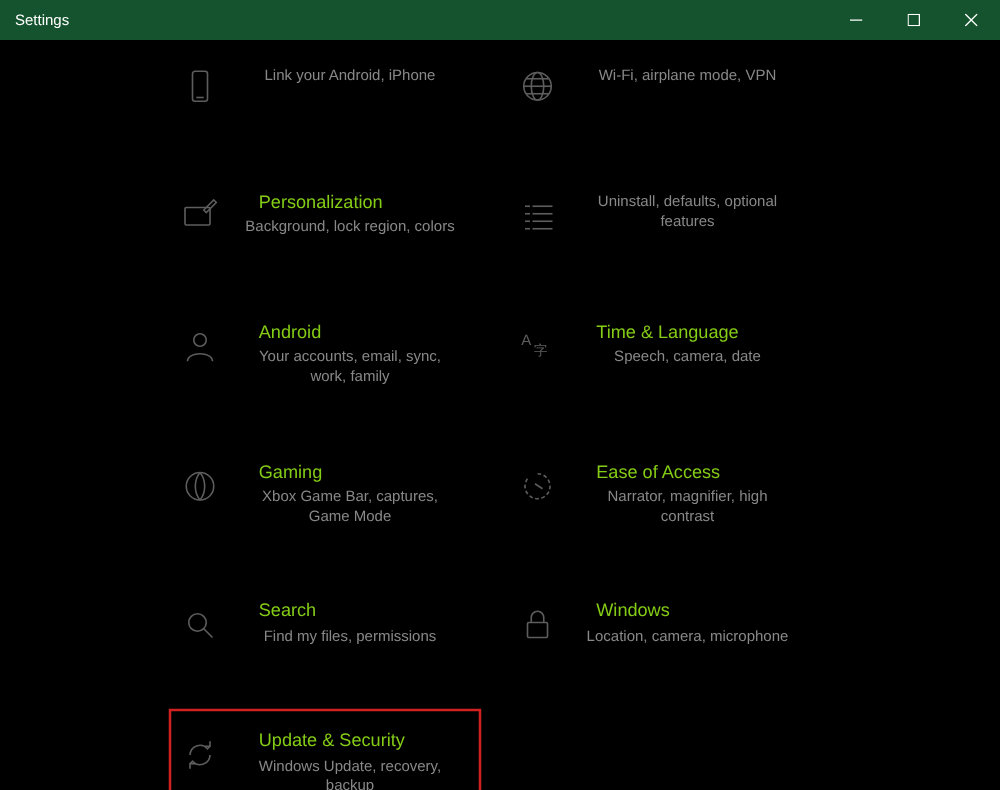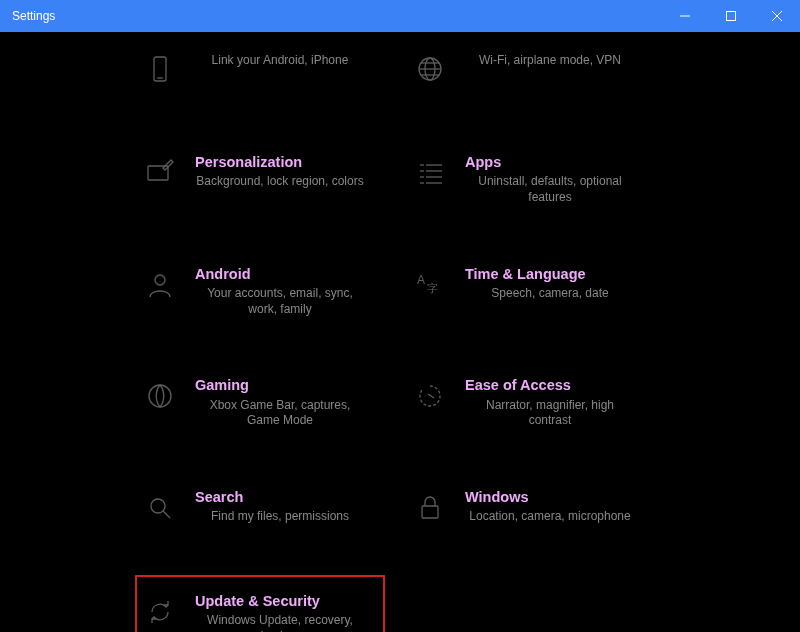--- a/index.html
+++ b/index.html
@@ -8,21 +8,21 @@
     background: #000;
     font-family: "Segoe UI", Arial, sans-serif;
     color: #fff;
   }
   .titlebar {
     height: 32px;
     display: flex;
     align-items: center;
     justify-content: space-between;
     padding-left: 12px;
-    background: #3b82f6;
+    background: #14532d;
   }
   .titlebar-title {
     font-size: 12px;
     color: #fff;
   }
   .titlebar-controls {
     display: flex;
     height: 100%;
   }
   .tb-btn {
@@ -66,24 +66,25 @@
     display: flex;
     align-items: center;
     justify-content: center;
     opacity: 0.55;
     margin-top: 2px;
   }
   .tile-icon svg { stroke: #a9a9a9; fill: none; stroke-width: 1.3; }
   .tile-texts { flex: 1; }
   .tile-title {
     font-size: 14.5px;
-    font-weight: 700;
-    color: #f0abfc;
+    font-weight: 400;
+    color: #84cc16;
     margin-bottom: 3px;
     line-height: 1.2;
+    margin-left: 12px;
   }
   .tile-sub {
     font-size: 12px;
     color: #888;
     line-height: 1.3;
     max-width: 170px;
     text-align: center;
   }
   .row-spacer { height: 24px; grid-column: 1 / span 2; }
 </style>
@@ -166,21 +167,20 @@
             <line x1="10" y1="6" x2="26" y2="6"></line>
           <line x1="4" y1="12" x2="8" y2="12"></line>
             <line x1="10" y1="12" x2="26" y2="12"></line>
           <line x1="4" y1="18" x2="8" y2="18"></line>
             <line x1="10" y1="18" x2="26" y2="18"></line>
           <line x1="4" y1="24" x2="8" y2="24"></line>
             <line x1="10" y1="24" x2="26" y2="24"></line>
         </svg>
       </div>
       <div class="tile-texts">
-        <div class="tile-title">Apps</div>
         <div class="tile-sub">Uninstall, defaults, optional features</div>
       </div>
     </div>
 
     <div class="row-spacer"></div>
 
     <div class="tile">
       <div class="tile-icon">
         <svg width="28" height="28" viewBox="0 0 28 28">
             <circle cx="14" cy="9" r="5"></circle>

